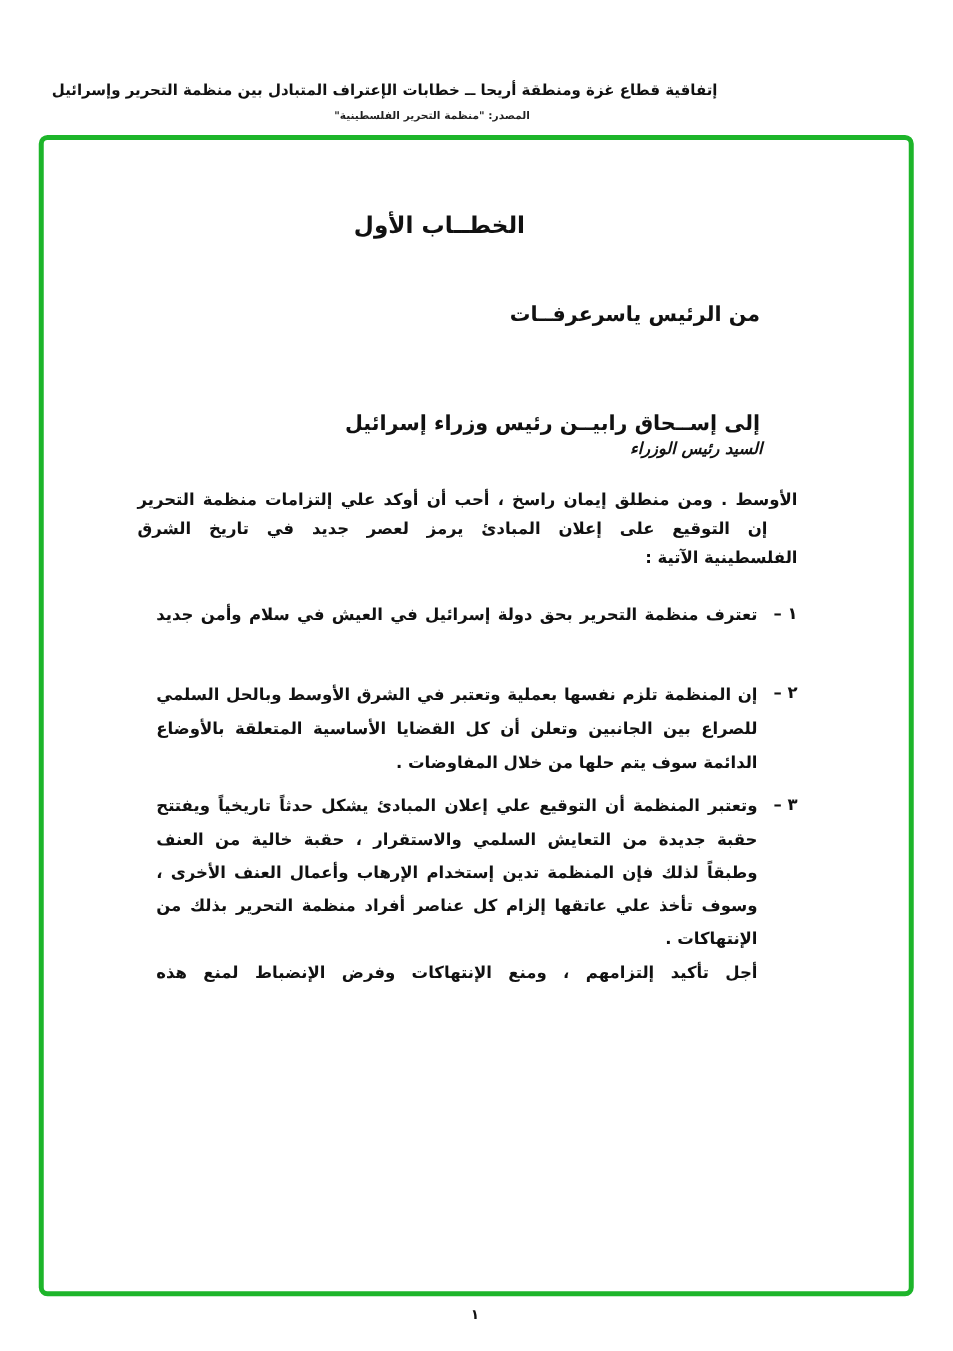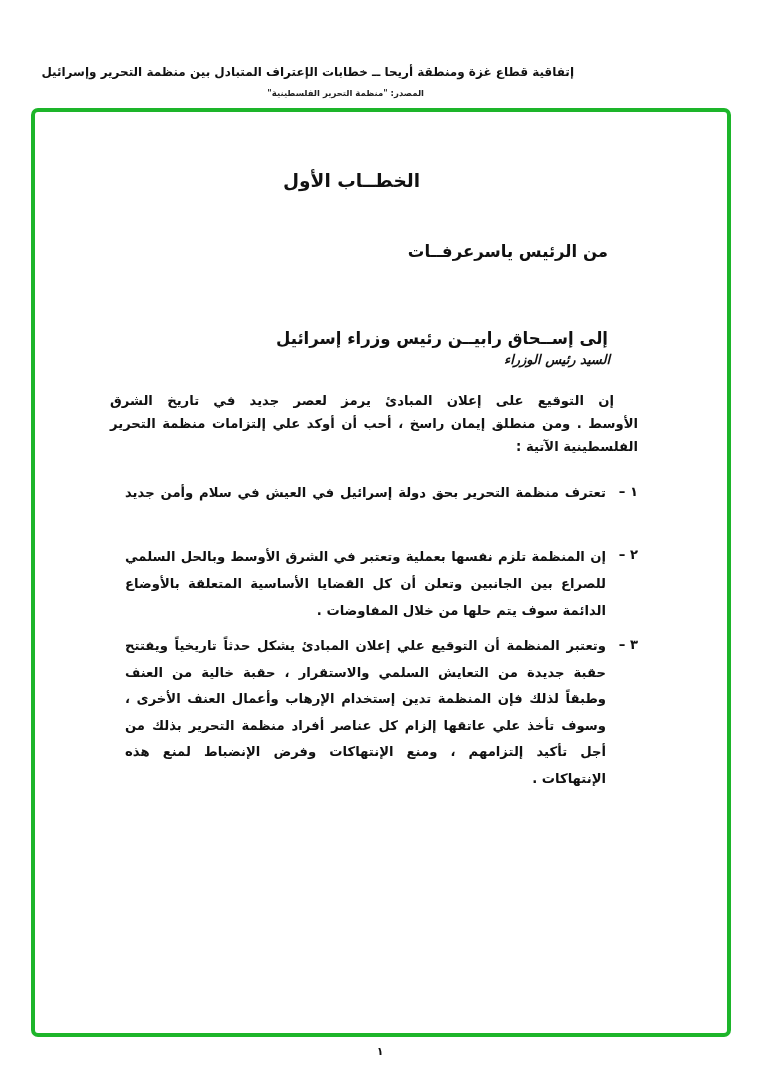--- a/index.html
+++ b/index.html
@@ -159,22 +159,22 @@
 <div class="frame"></div>
 
 <div class="letter-title">الخطــاب الأول</div>
 
 <div class="addr addr-from">من الرئيس ياسرعرفــات</div>
 <div class="addr addr-to">إلى إســحاق رابيــن رئيس وزراء إسرائيل</div>
 
 <div class="salutation">السيد رئيس الوزراء</div>
 
 <div class="content intro">
+  <div class="para-line">الأوسط . ومن منطلق إيمان راسخ ، أحب أن أوكد علي إلتزامات منظمة التحرير</div>
   <div class="para-line first">إن التوقيع على إعلان المبادئ يرمز لعصر جديد في تاريخ الشرق</div>
-  <div class="para-line">الأوسط . ومن منطلق إيمان راسخ ، أحب أن أوكد علي إلتزامات منظمة التحرير</div>
   <div class="para-line last">الفلسطينية الآتية :</div>
 </div>
 
 <div class="item item-1">
   <span class="item-num">١ –</span>
   <div class="item-body">
     <div class="para-line first">تعترف منظمة التحرير بحق دولة إسرائيل في العيش في سلام وأمن جديد</div>
   </div>
 </div>
 
@@ -187,18 +187,18 @@
   </div>
 </div>
 
 <div class="item item-3">
   <span class="item-num">٣ –</span>
   <div class="item-body">
     <div class="para-line first">وتعتبر المنظمة أن التوقيع علي إعلان المبادئ يشكل حدثاً تاريخياً ويفتتح</div>
     <div class="para-line indent">حقبة جديدة من التعايش السلمي والاستقرار ، حقبة خالية من العنف</div>
     <div class="para-line indent">وطبقاً لذلك فإن المنظمة تدين إستخدام الإرهاب وأعمال العنف الأخرى ،</div>
     <div class="para-line indent">وسوف تأخذ علي عاتقها إلزام كل عناصر أفراد منظمة التحرير بذلك من</div>
+    <div class="para-line indent last">الإنتهاكات .</div>
     <div class="para-line indent">أجل تأكيد إلتزامهم ، ومنع الإنتهاكات وفرض الإنضباط لمنع هذه</div>
-    <div class="para-line indent last">الإنتهاكات .</div>
   </div>
 </div>
 
 <div class="page-number">١</div>
 
 </body></html>

